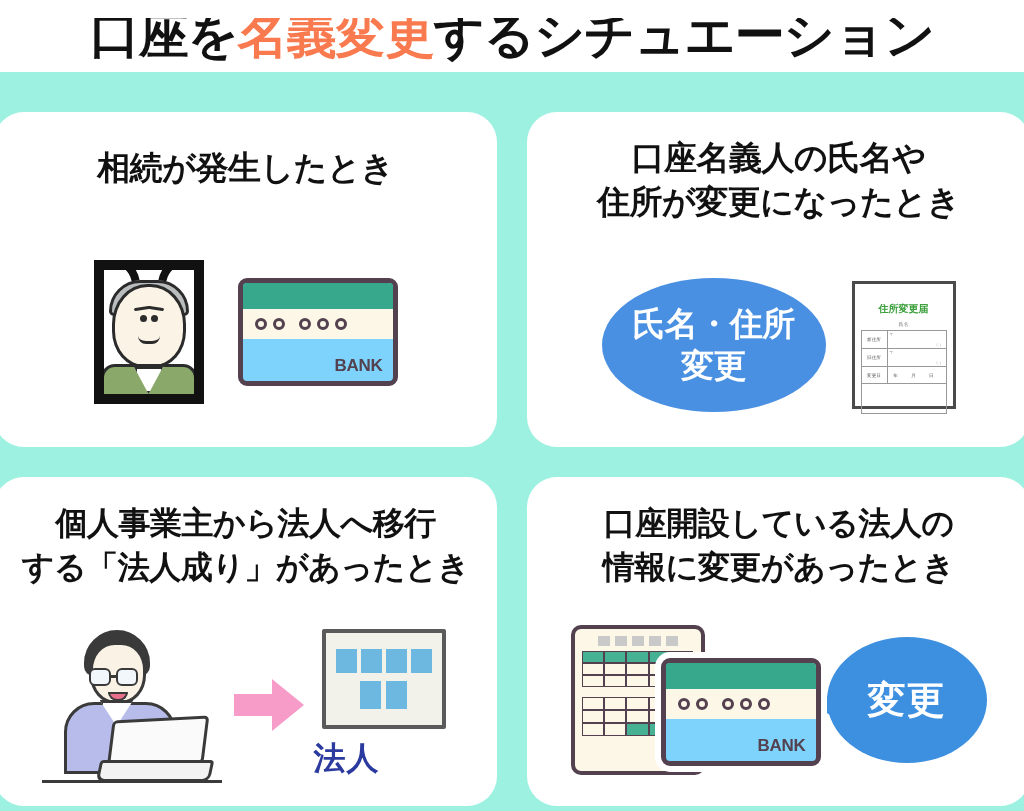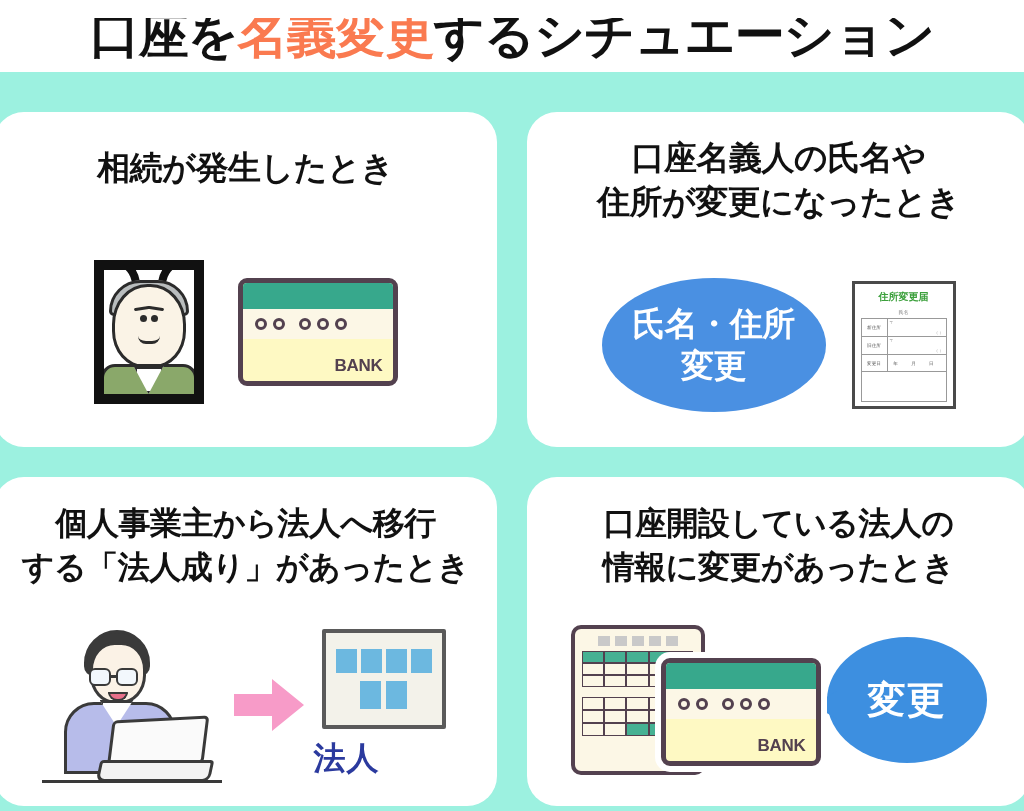--- a/index.html
+++ b/index.html
@@ -93,21 +93,21 @@
   .c1 .card-art { top: 140px; height: 160px; gap: 34px; }
   .c2 .card-art { top: 148px; height: 170px; gap: 26px; }
   .c3 .card-art { top: 128px; height: 200px; gap: 10px; }
   .c4 .card-art { top: 128px; height: 190px; gap: 0px; }
 
   
   .passbook {
     width: 160px; height: 108px;
     border: 5px solid #53414F;
     border-radius: 9px;
-    background: #fef9c3;
+    background: #7dd3fc;
     position: relative;
     overflow: hidden;
     flex: none;
     padding-left: 33px;
   }
   .passbook .pb-top { position: absolute; left: 0; top: 0; width: 100%; height: 26px; background: #37A88C; }
   .passbook .pb-strip {
     position: absolute; left: 0; top: 26px; width: 100%; height: 30px;
     background: #FCF7E6; display: flex; align-items: center; gap: 6px; padding-left: 12px;
   }
@@ -169,21 +169,21 @@
   }
   .ellipse-badge .txt {
     color: #ffffff; font-size: 33px; font-weight: 700; line-height: 42px;
     text-align: center; letter-spacing: -0.5px;
   }
 
   
   .formdoc {
     width: 104px; height: 128px;
     background: #ffffff; border: 3px solid #4a4a4a;
-    position: relative; flex: none; padding: 6px 6px;
+    position: relative; flex: none; padding: 18px 6px;
   }
   .formdoc .fd-title {
     text-align: center; color: #3CA03C; font-size: 10px; font-weight: 800; letter-spacing: 0px;
   }
   .formdoc .fd-sub { text-align: center; color: #777; font-size: 5px; margin-top: 5px; }
   .formdoc table { width: 100%; border-collapse: collapse; margin-top: 3px; }
   .formdoc td { border: 0.8px solid #999; font-size: 4.6px; color: #555; height: 17px; padding: 1px 2px; vertical-align: top; }
   .formdoc td.lbl { width: 26px; text-align: center; vertical-align: middle; }
   .formdoc td .mk { font-size: 4.4px; color: #888; }
   .formdoc td .paren { display: block; text-align: right; font-size: 4.2px; color: #999; margin-top: 5px; }

